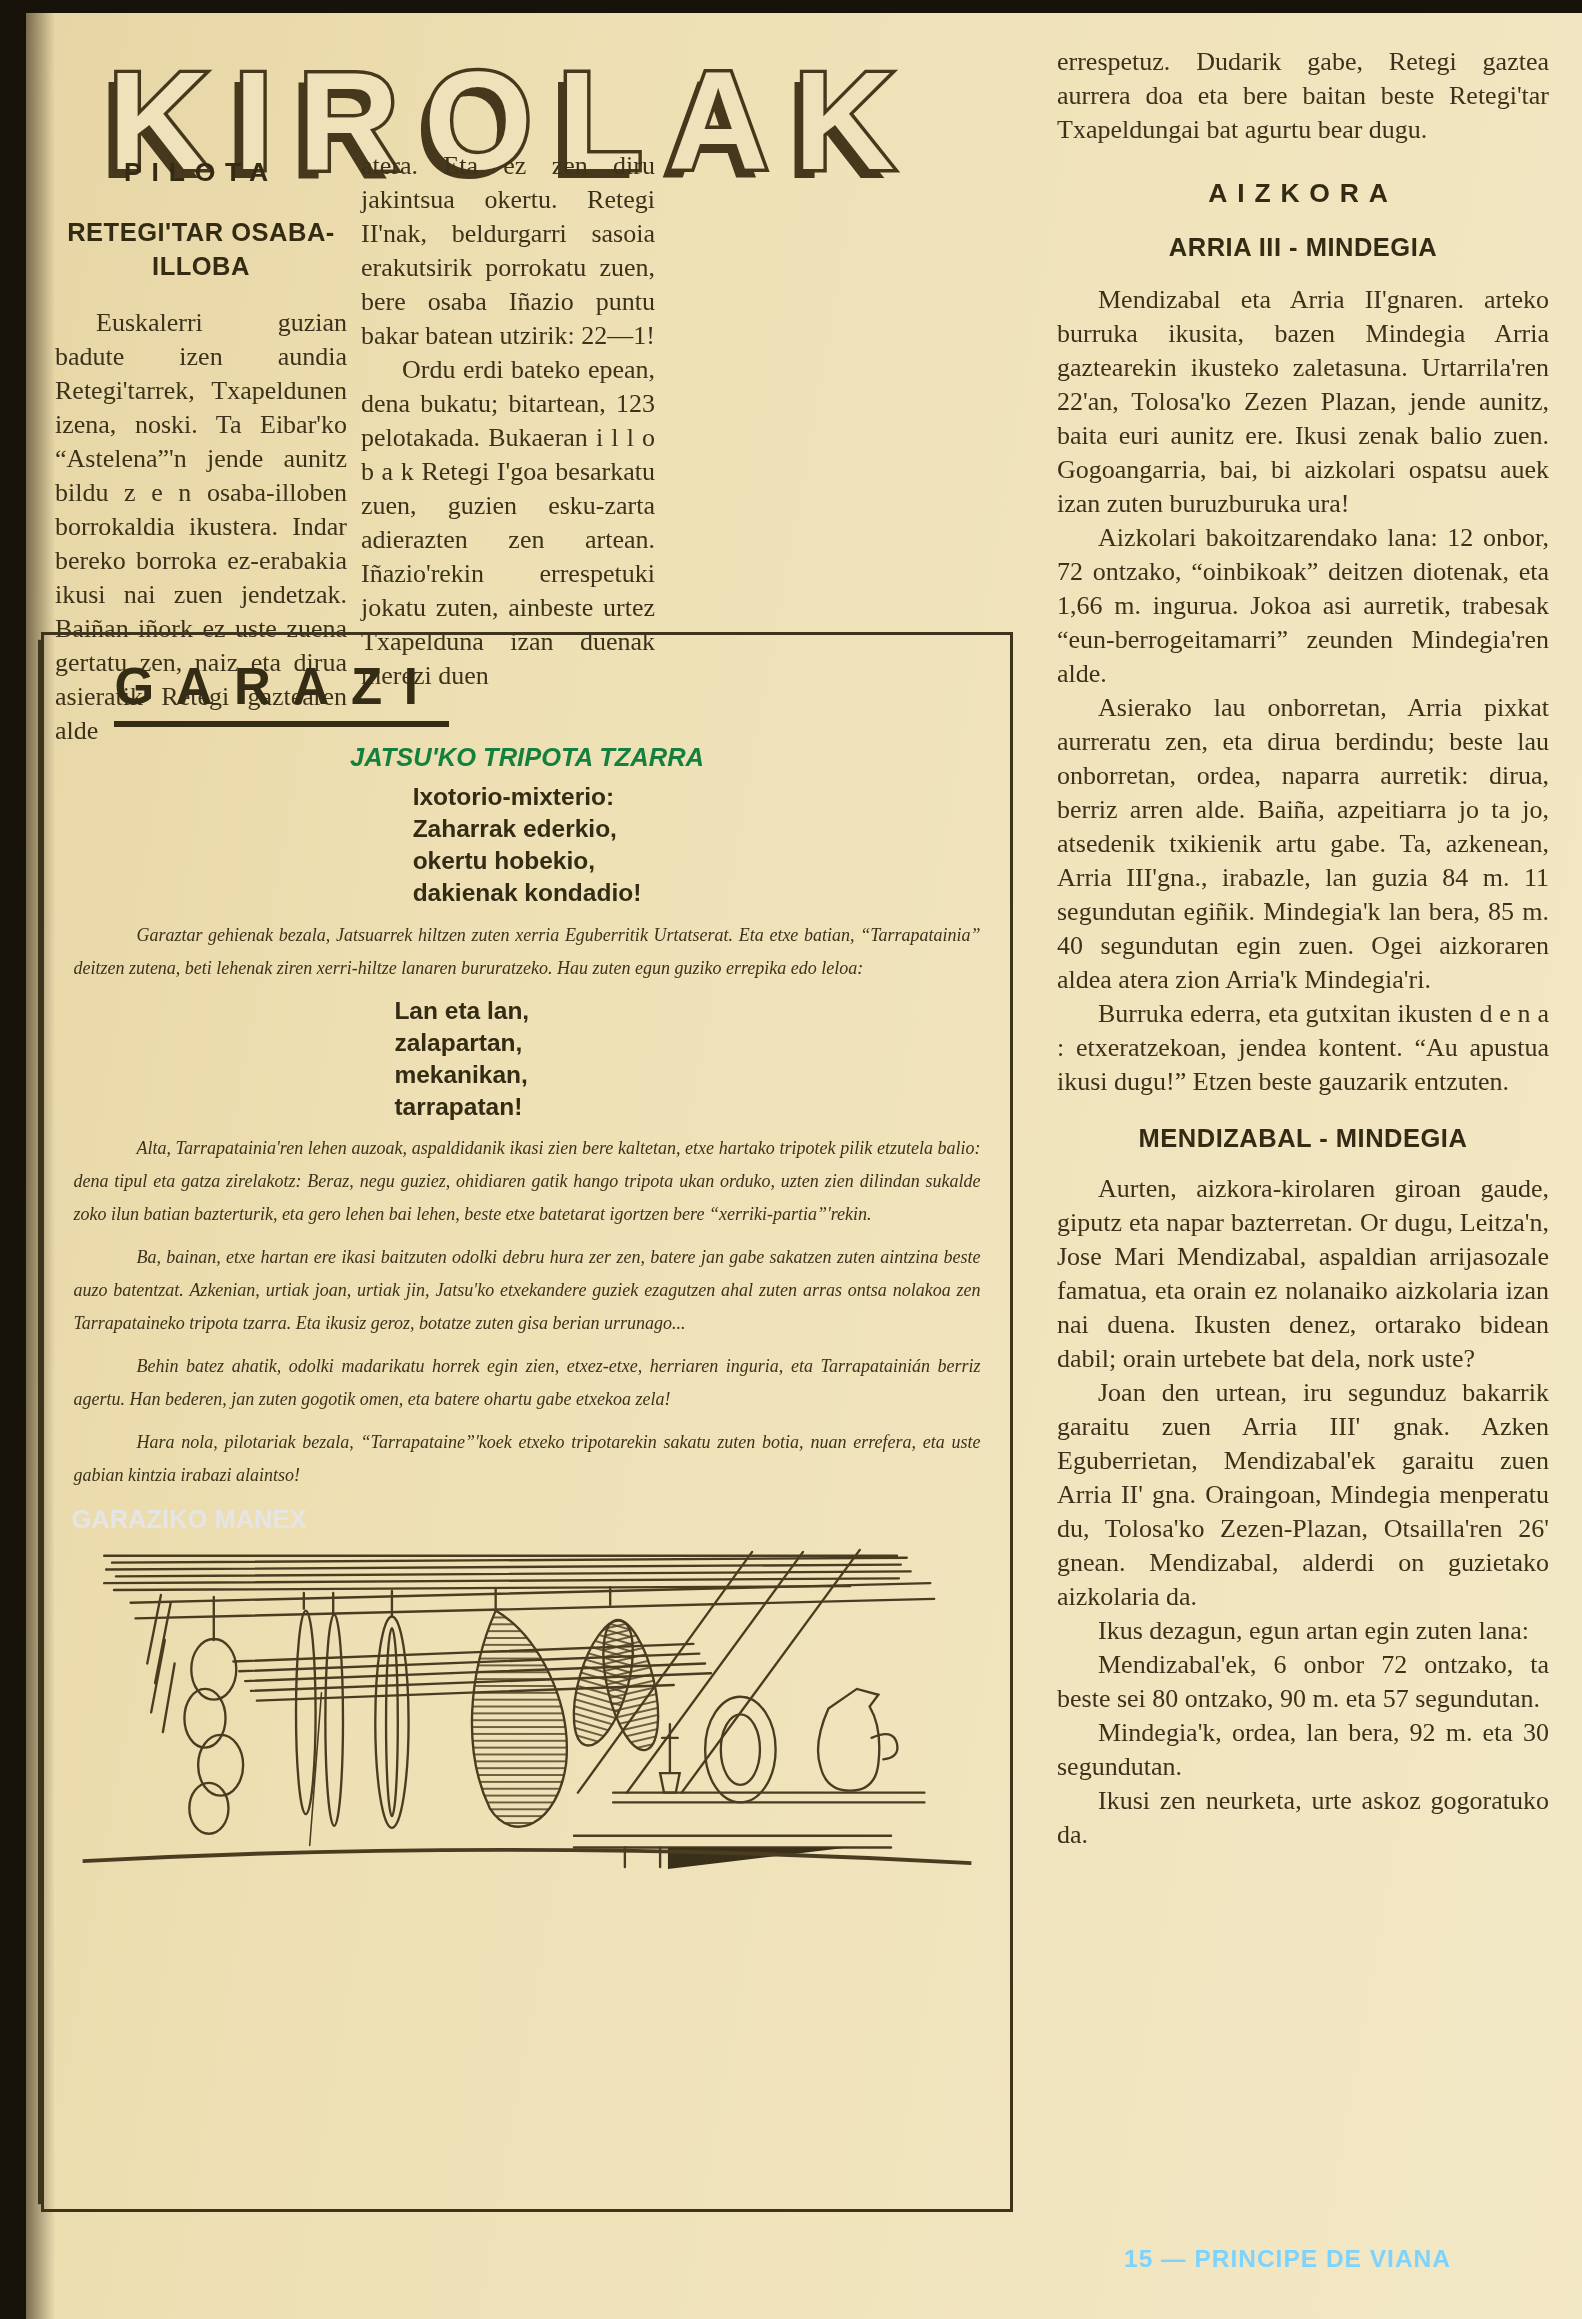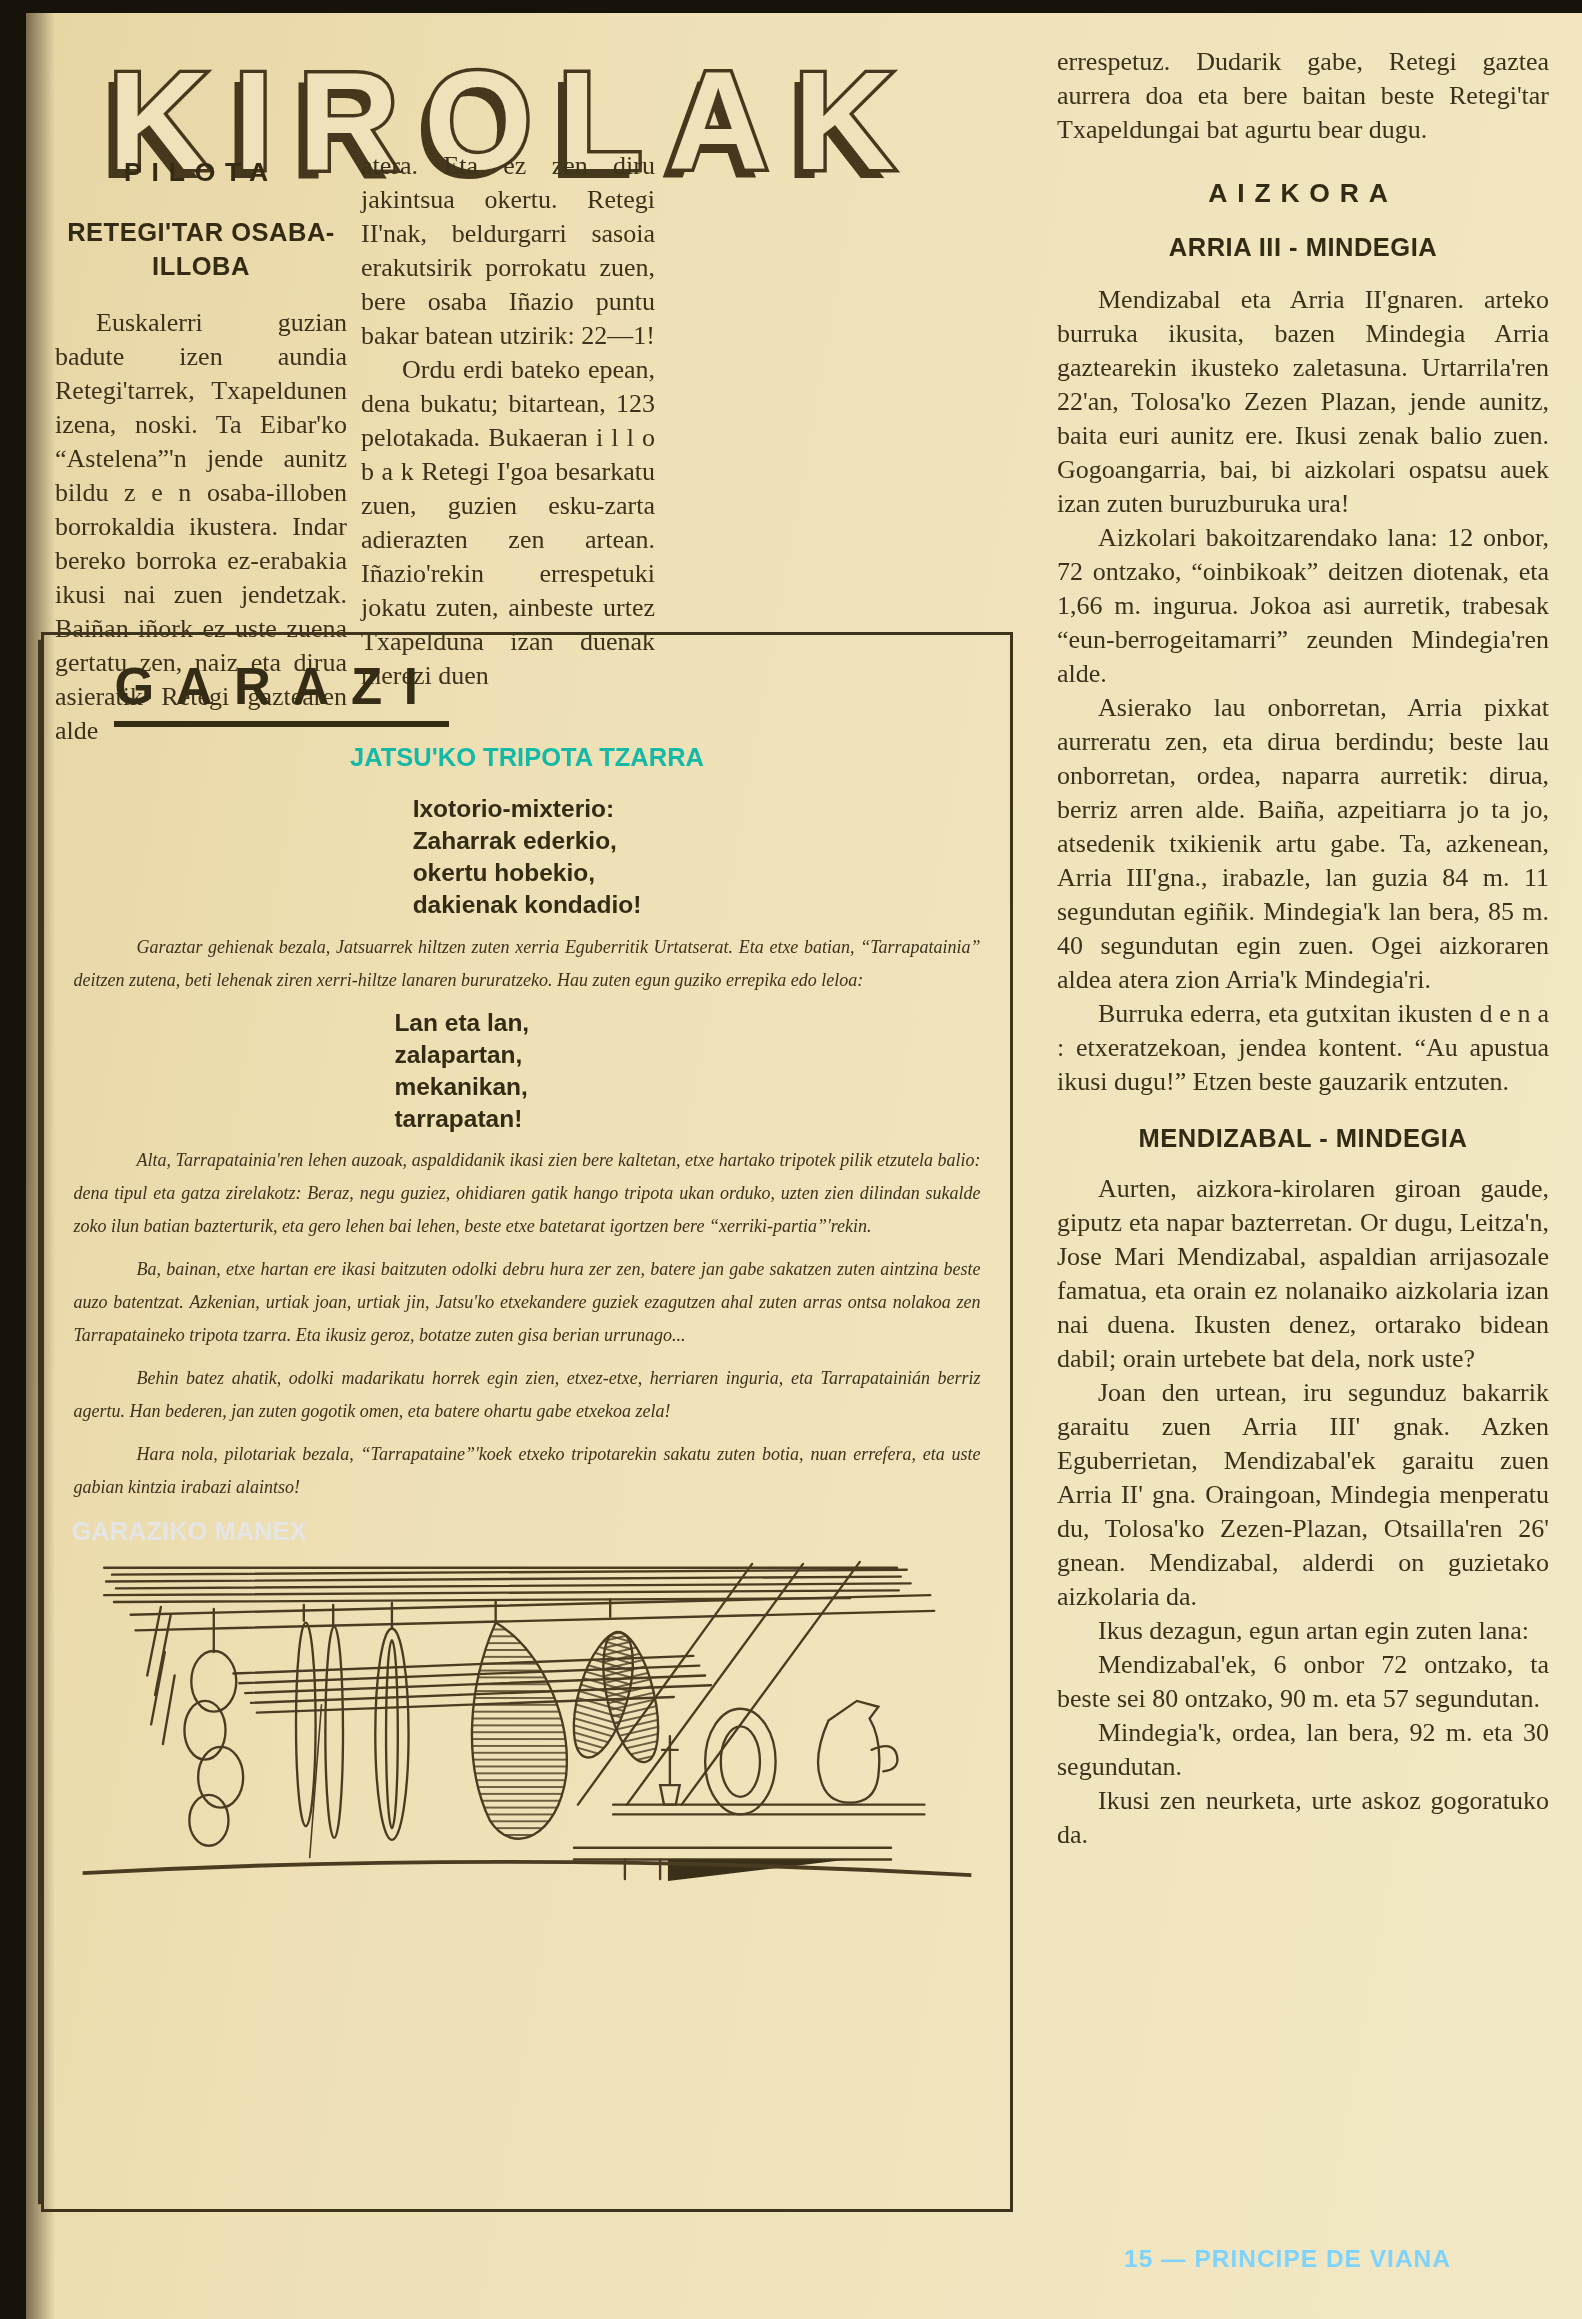--- a/index.html
+++ b/index.html
@@ -29,24 +29,24 @@
            text-align:center;color:#332b14;margin:0 0 23.5px 0;letter-spacing:0.5px;}
   #col3 .gap-big{height:29px;}
   #col3 .gap-mid{height:21.6px;}
   
   .garazi{position:absolute;left:41px;top:632px;width:972px;height:1580px;box-sizing:border-box;
           border:3.9px solid #3e341c;box-shadow:-10.8px 0 0 -7.8px #3e341c;padding:0 27.4px;overflow:hidden;}
   .garazi-title{display:inline-block;margin:25.5px 0 0 43px;font-family:"Liberation Sans",sans-serif;
                 font-weight:900;font-size:51px;letter-spacing:21.6px;color:#342c15;
                 border-bottom:6.9px solid #342c15;padding:0 9.8px 9.8px 0;line-height:1;text-align:center;}
   .garazi-arttitle{text-align:center;font-family:"Liberation Sans",sans-serif;font-weight:bold;
-                   font-size:25.5px;color:#14b8a6;margin:15.7px 0 0 0;}
+                   font-size:25.5px;color:#15803d;margin:15.7px 0 0 0;font-style:italic;}
   .verse{width:fit-content;font-family:"Liberation Sans",sans-serif;font-weight:bold;
          font-size:24.5px;line-height:32px;color:#332b14;}
-  .verse1{margin:21px auto 0 auto;}
+  .verse1{margin:9px auto 0 auto;}
   .verse2{margin:9.8px 0 0 323px;}
   .gtext{font-style:italic;font-size:18px;line-height:33px;text-align:justify;margin:9.8px 2px 0 2px;
          text-indent:63px;}
   .gsign{font-family:"Liberation Sans",sans-serif;font-weight:bold;font-size:25.5px;
          color:#e5e5e5;margin:13.7px 29px 0 0;}
   .illo{display:block;margin:11.8px auto 0 auto;}
   
   .footer{position:absolute;left:1057px;top:2245px;width:461px;text-align:center;
           font-family:"Liberation Sans",sans-serif;font-weight:bold;font-size:24.5px;
           letter-spacing:1px;color:#7dd3fc;}

